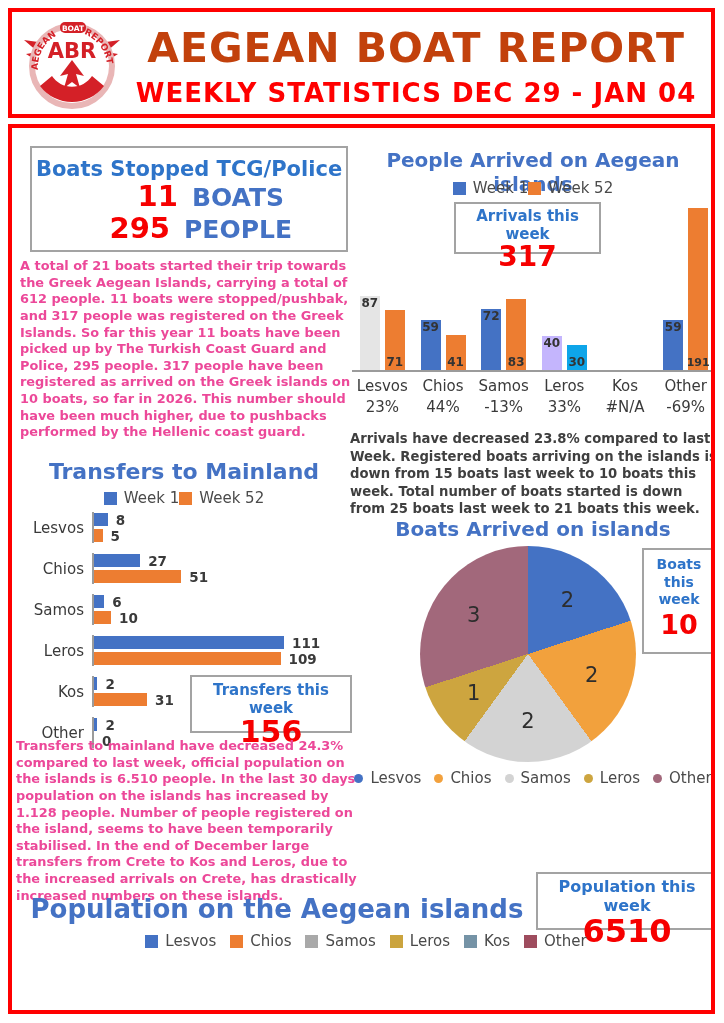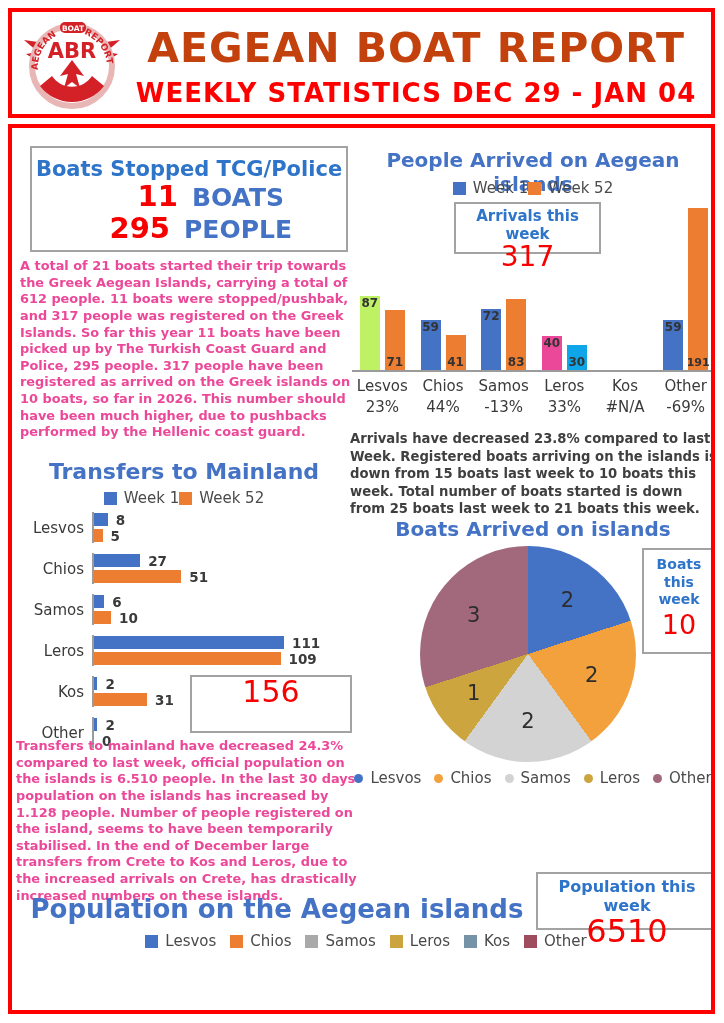--- a/index.html
+++ b/index.html
@@ -11,21 +11,21 @@
   .abs{position:absolute;}
   .h-title{left:112px;top:12px;width:584px;text-align:center;font-size:41px;font-weight:bold;
            color:#c2410c;letter-spacing:1px;white-space:nowrap;}
   .h-sub{left:112px;top:66px;width:584px;text-align:center;font-size:26px;font-weight:bold;
          color:#FF0000;letter-spacing:1px;white-space:nowrap;}
   .para{font-size:12.9px;line-height:1.29;font-weight:bold;color:#ec4899;}
   .para2{font-size:13.2px;line-height:1.33;font-weight:bold;color:#3F3F3F;}
   .sec-title{text-align:center;font-weight:bold;color:#4472C4;}
   .stat-box{border:2px solid #a3a3a3;background:#fff;text-align:center;box-sizing:border-box;}
   .sb-title{font-weight:bold;color:#2E74C9;}
-  .sb-value{font-weight:normal;color:#F60000;line-height:1;}
+  .sb-value{font-weight:bold;color:#F60000;line-height:1;}
   
   .stopped-title{font-size:21px;font-weight:bold;color:#2E74C9;margin-top:9px;text-align:center;}
   .stopped-row{display:grid;grid-template-columns:84px auto;gap:14px;justify-content:center;align-items:baseline;}
   .stopped-num{font-size:29px;font-weight:bold;color:#F60000;text-align:right;line-height:1.1;}
   .stopped-lab{font-size:25px;font-weight:bold;color:#4472C4;text-align:left;line-height:1.1;}
   
   .legend{display:flex;justify-content:center;align-items:center;}
   .legend .item{display:flex;align-items:center;gap:7px;}
   .sw{width:13px;height:13px;display:inline-block;}
   .sw.round{width:9px;height:9px;border-radius:50%;}
@@ -186,40 +186,41 @@
               <span class="hval">2</span>
             </div>
             <div class="hline">
               <div class="hbar" style="width: 0px; background: rgb(237, 125, 49);"></div>
               <span class="hval">0</span>
             </div>
           </div>
         </div>
       </div>
     <div class="abs stat-box" style="left:178px;top:547px;width:162px;height:58px;">
+      <div class="sb-title" style="font-size:15px;margin-top:4px;">Transfers this week</div>
       <div class="sb-value" style="font-size:30px;">156</div>
     </div>
 
     <div class="abs para" style="left:4px;top:610px;width:342px;">Transfers to mainland have decreased 24.3% compared to last week, official population on the islands is 6.510 people. In the last 30 days population on the islands has increased by 1.128 people. Number of people registered on the island, seems to have been temporarily stabilised. In the end of December large transfers from Crete to Kos and Leros, due to the increased arrivals on Crete,  has drastically increased numbers on these islands.</div>
 
     <div class="abs sec-title" style="left:338px;top:20px;width:366px;font-size:20px;">People Arrived on Aegean islands</div>
     <div class="abs legend" style="left:338px;top:51px;width:366px;">
         <span class="item">
           <span class="sw" style="background: rgb(68, 114, 196);"></span>
           <span class="ltext">Week 1</span>
         </span>
         <span class="item">
           <span class="sw" style="background: rgb(237, 125, 49);"></span>
           <span class="ltext">Week 52</span>
         </span>
       </div>
     <div class="abs" style="left:340px;top:72px;width:364px;">
       <div class="vplot">
           <div class="vgroup">
-            <div class="vbar" style="height: 73.95px; background: #bef264;">
+            <div class="vbar" style="height: 73.95px; background: #e5e5e5;">
               <span class="vlab" style="top: 0px;">87</span>
             </div>
             <div class="vbar" style="height: 60.35px; background: rgb(237, 125, 49);">
               <span class="vlab" style="bottom: 1px;">71</span>
             </div>
           </div>
           <div class="vgroup">
             <div class="vbar" style="height: 50.15px; background: rgb(68, 114, 196);">
               <span class="vlab" style="top: 0px;">59</span>
             </div>
@@ -229,21 +230,21 @@
           </div>
           <div class="vgroup">
             <div class="vbar" style="height: 61.2px; background: rgb(68, 114, 196);">
               <span class="vlab" style="top: 0px;">72</span>
             </div>
             <div class="vbar" style="height: 70.55px; background: rgb(237, 125, 49);">
               <span class="vlab" style="bottom: 1px;">83</span>
             </div>
           </div>
           <div class="vgroup">
-            <div class="vbar" style="height: 34px; background: #ec4899;">
+            <div class="vbar" style="height: 34px; background: #c4b5fd;">
               <span class="vlab" style="top: 0px;">40</span>
             </div>
             <div class="vbar" style="height: 25.5px; background: #0ea5e9;">
               <span class="vlab" style="bottom: 1px;">30</span>
             </div>
           </div>
           <div class="vgroup"></div>
           <div class="vgroup">
             <div class="vbar" style="height: 50.15px; background: rgb(68, 114, 196);">
               <span class="vlab" style="top: 0px;">59</span>

